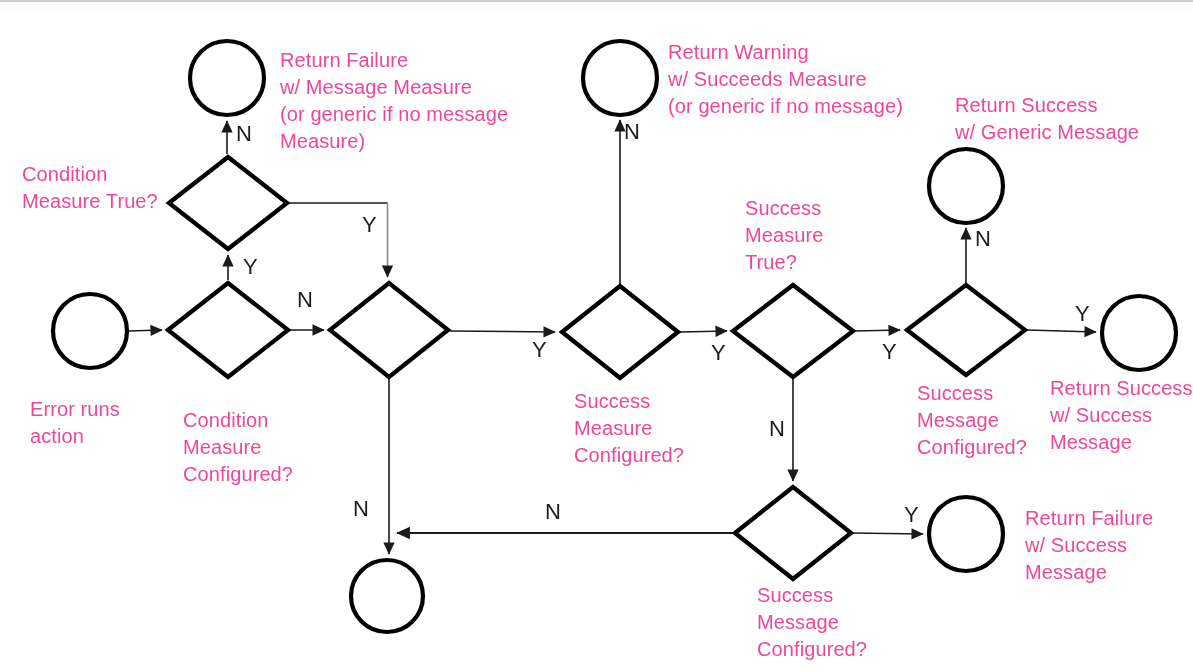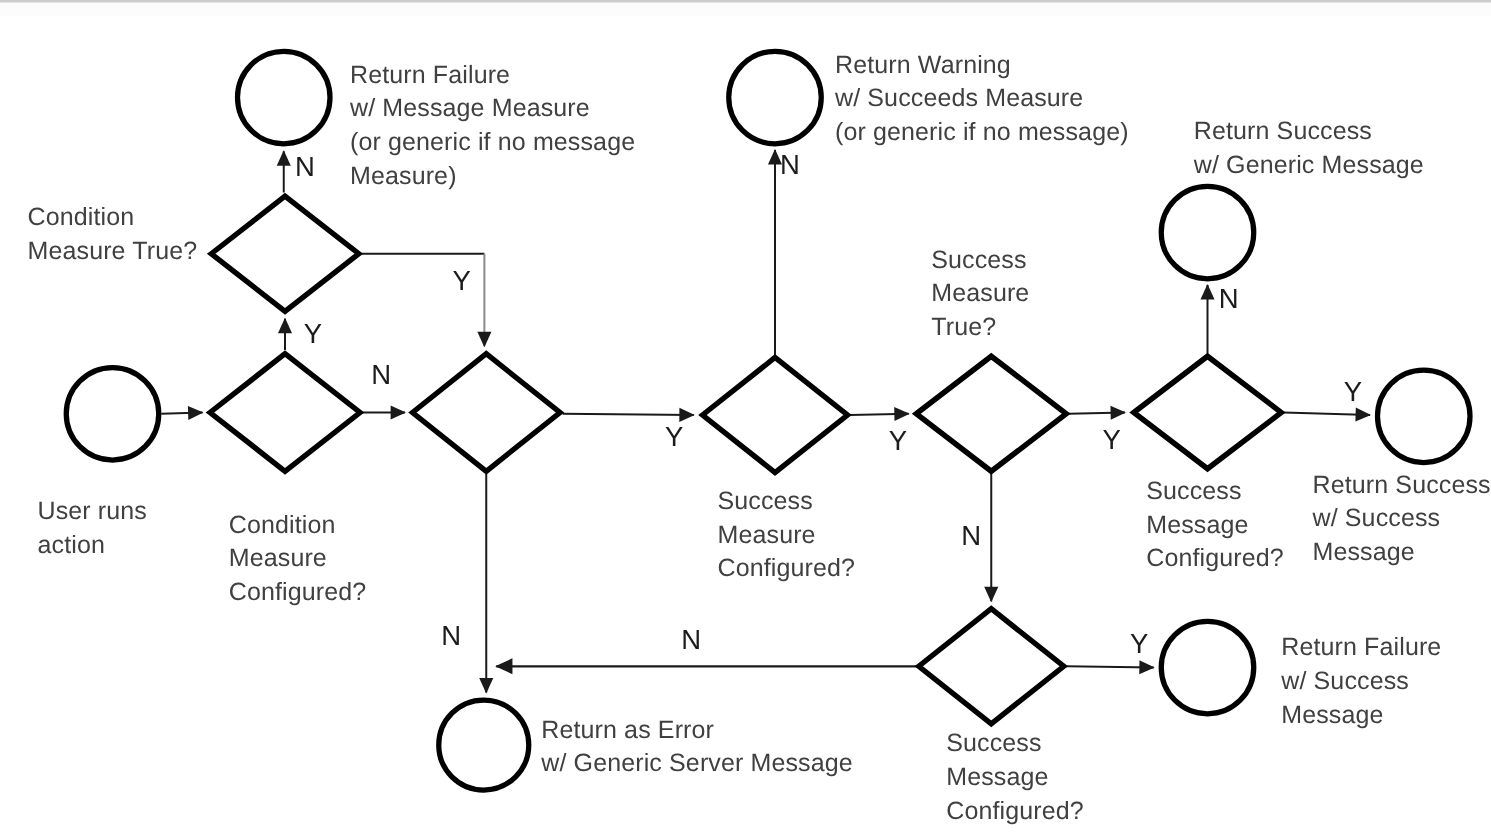--- a/index.html
+++ b/index.html
@@ -10,21 +10,21 @@
   .canvas {
     position: relative;
     width: 1193px;
     height: 671px;
     background: #ffffff;
     overflow: hidden;
   }
   svg.flow { position: absolute; left: 0; top: 0; }
   .node-label {
     position: absolute;
-    color: #404040;
+    color: #ec4899;
     font-size: 20px;
     line-height: 27px;
     white-space: pre-line;
     letter-spacing: 0.1px;
   }
   .edge-label {
     position: absolute;
     color: #1c1c1c;
     font-size: 22px;
     line-height: 24px;
@@ -82,21 +82,21 @@
       <polygon points="169,203 228,157 287,203 228,249"></polygon>
       <polygon points="168,330 228,283 288,330 228,377"></polygon>
       <polygon points="330,330 389,283 448,330 389,377"></polygon>
       <polygon points="562,332 620,286 678,332 620,378"></polygon>
       <polygon points="733,331 793,285 853,331 793,377"></polygon>
       <polygon points="907,330 966,285 1025,330 966,375"></polygon>
       <polygon points="735,533 793,487 851,533 793,579"></polygon>
     </g>
   </svg>
 
-  <div class="node-label" style="left:30px;  top:396px;">User runs
+  <div class="node-label" style="left:30px;  top:396px;">Error runs
 action</div>
   <div class="node-label" style="left:22px;  top:161px;">Condition
 Measure True?</div>
   <div class="node-label" style="left:280px; top:47px;">Return Failure
 w/ Message Measure
 (or generic if no message
 Measure)</div>
   <div class="node-label" style="left:183px; top:407px;">Condition
 Measure
 Configured?</div>
@@ -116,22 +116,20 @@
 w/ Generic Message</div>
   <div class="node-label" style="left:1050px;top:375px;">Return Success
 w/ Success
 Message</div>
   <div class="node-label" style="left:757px; top:582px;">Success
 Message
 Configured?</div>
   <div class="node-label" style="left:1025px;top:505px;">Return Failure
 w/ Success
 Message</div>
-  <div class="node-label" style="left:433px; top:571px;">Return as Error
-w/ Generic Server Message</div>
 
   <div class="edge-label" style="left:236px; top:122px;">N</div>
   <div class="edge-label" style="left:243px; top:255px;">Y</div>
   <div class="edge-label" style="left:297px; top:288px;">N</div>
   <div class="edge-label" style="left:362px; top:213px;">Y</div>
   <div class="edge-label" style="left:532px; top:338px;">Y</div>
   <div class="edge-label" style="left:353px; top:497px;">N</div>
   <div class="edge-label" style="left:624px; top:120px;">N</div>
   <div class="edge-label" style="left:711px; top:341px;">Y</div>
   <div class="edge-label" style="left:882px; top:340px;">Y</div>

